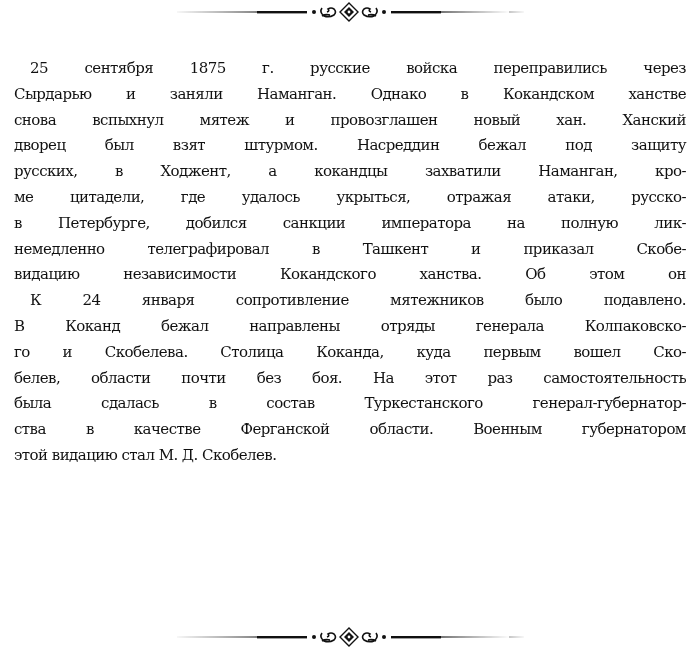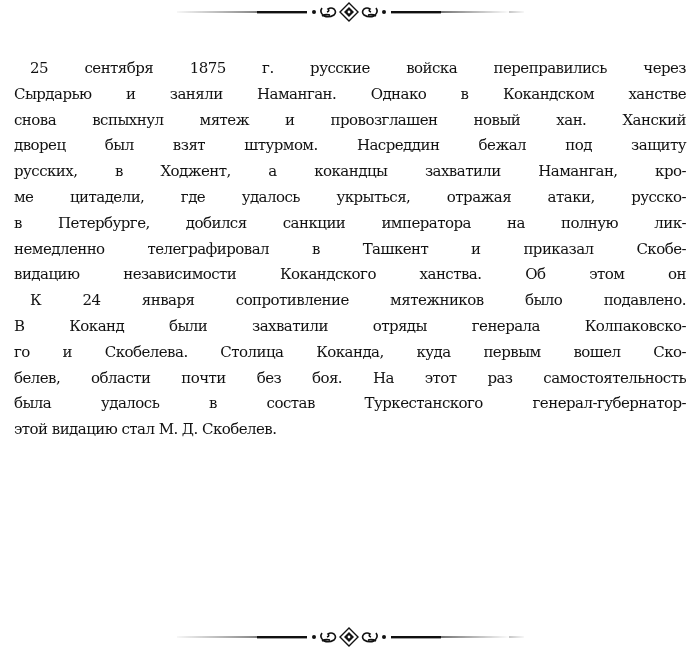--- a/index.html
+++ b/index.html
@@ -84,24 +84,25 @@
     <span class="line">снова вспыхнул мятеж и провозглашен новый хан. Ханский</span>
     <span class="line">дворец был взят штурмом. Насреддин бежал под защиту</span>
     <span class="line">русских, в Ходжент, а кокандцы захватили Наманган, кро-</span>
     <span class="line">ме цитадели, где удалось укрыться, отражая атаки, русско-</span>
     <span class="line">в Петербурге, добился санкции императора на полную лик-</span>
     <span class="line">немедленно телеграфировал в Ташкент и приказал Скобе-</span>
     <span class="line">видацию независимости Кокандского ханства. Об этом он</span>
   </div>
   <div class="para">
     <span class="line first">К 24 января сопротивление мятежников было подавлено.</span>
-    <span class="line">В Коканд были захватили отряды генерала Колпаковско-</span>
+    <span class="line">В Коканд бежал направлены отряды генерала Колпаковско-</span>
     <span class="line">го и Скобелева. Столица Коканда, куда первым вошел Ско-</span>
     <span class="line">белев, области почти без боя. На этот раз самостоятельность</span>
-    <span class="line">была удалось в состав Туркестанского генерал-губернатор-</span>
+    <span class="line">была сдалась в состав Туркестанского генерал-губернатор-</span>
+    <span class="line">ства в качестве Ферганской области. Военным губернатором</span>
     <span class="line last">этой видацию стал М. Д. Скобелев.</span>
   </div>
 </div>
 
 <div class="ornament bottom">
   <svg width="354" height="22" viewBox="0 0 354 22">
     <path d="M0 11 L135 10 L135 12 Z" fill="#111"></path>
     <rect x="85" y="10" width="50" height="2.4" fill="#111"></rect>
     <circle cx="142" cy="11" r="2" fill="#111"></circle>
     <path d="M150 7 q-3 4 2 8 q5 2 10 -1 q3 -3 0 -6 q-3 -2 -6 0 q2 2 -1 3 M150 15 q3 -2 8 -1" fill="none" stroke="#111" stroke-width="1.6"></path>

